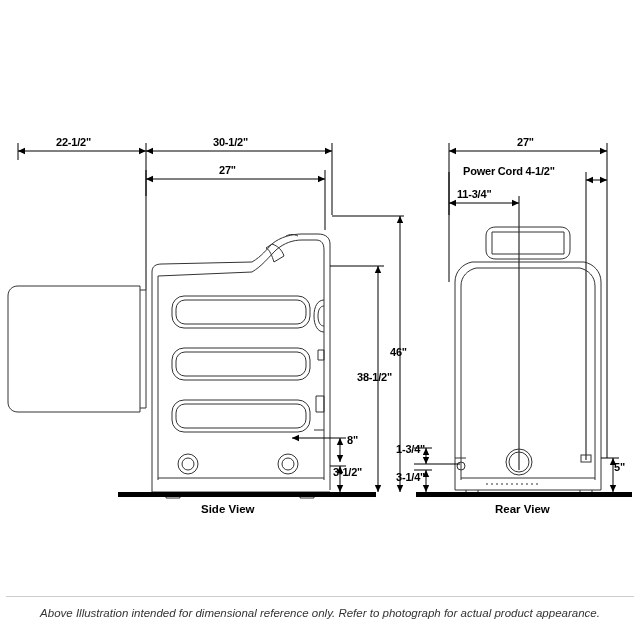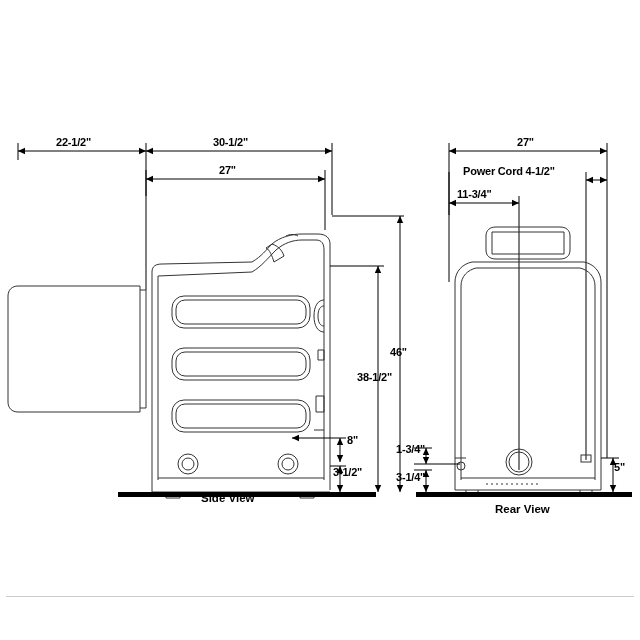--- a/index.html
+++ b/index.html
@@ -219,32 +219,33 @@
   <div class="lbl" style="left:219px; top:164px;">27"</div>
 
   <div class="lbl" style="left:390px; top:346px;">46"</div>
 
   <div class="lbl" style="left:357px; top:371px;">38-1/2"</div>
 
   <div class="lbl" style="left:347px; top:434px;">8"</div>
 
   <div class="lbl" style="left:333px; top:466px;">3-1/2"</div>
 
-  <div class="view-label" style="left:201px; top:492px;">Side View</div>
+  <div class="view-label" style="left:201px; top:503px;">Side View</div>
 
   <div class="lbl" style="left:517px; top:136px;">27"</div>
 
   <div class="lbl" style="left:463px; top:165px;">Power Cord 4-1/2"</div>
 
   <div class="lbl" style="left:457px; top:188px;">11-3/4"</div>
 
   <div class="lbl" style="left:396px; top:443px;">1-3/4"</div>
 
   <div class="lbl" style="left:396px; top:471px;">3-1/4"</div>
 
   <div class="lbl" style="left:614px; top:461px;">5"</div>
 
   <div class="view-label" style="left:495px; top:503px;text-align:center;">Rear View</div>
 
   <div class="hr-line"></div>
 
+  <div class="footnote">Above Illustration intended for dimensional reference only. Refer to photograph for actual product appearance.</div>
 
 </div>
 
 </body></html>

